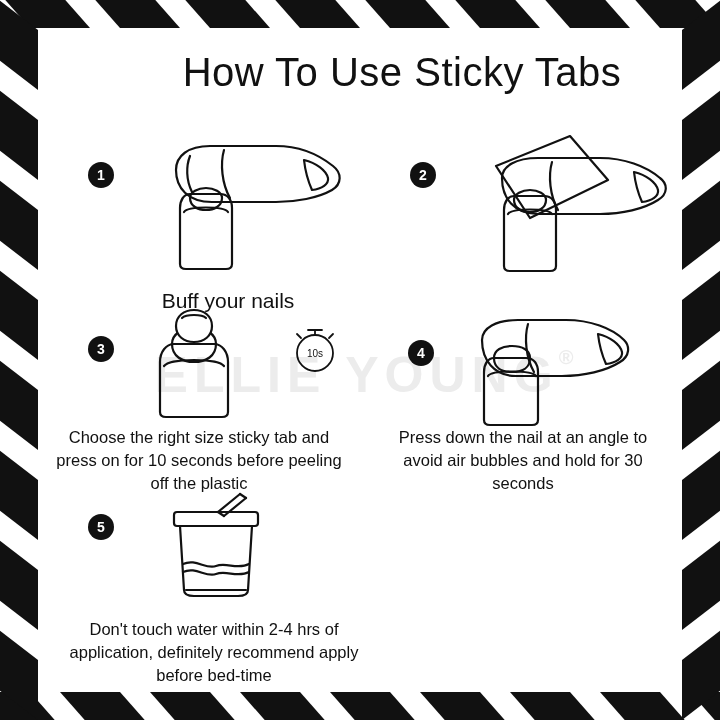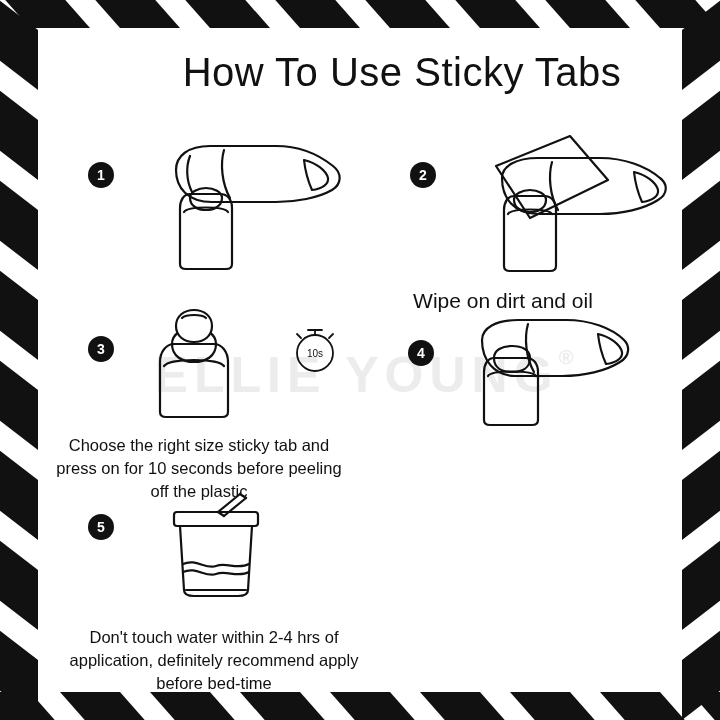--- a/index.html
+++ b/index.html
@@ -86,21 +86,21 @@
     font-family: "Liberation Sans", sans-serif;
   }
 
   .caption {
     position: absolute;
     text-align: center;
     color: #111111;
     font-family: "Liberation Sans", sans-serif;
   }
   .caption.big { font-size: 21px; line-height: 26px; }
-  .caption.small { font-size: 16.5px; line-height: 23px; margin-top: 8px; }
+  .caption.small { font-size: 16.5px; line-height: 23px; }
 
   .art {
     position: absolute;
   }
   .art svg { display: block; overflow: visible; }
 
   .timer-label {
     font-family: "Liberation Sans", sans-serif;
   }
 </style>
@@ -176,37 +176,37 @@
         <path d="M62,62 C62,56 70,52 78,52 C86,52 94,56 94,62 C94,70 86,74 78,74 C70,74 62,70 62,62 Z"></path>
 
         <path d="M48,34 C48,20 60,10 82,10 L148,10 C170,10 190,18 205,30 C214,37 214,48 204,54 C190,62 168,66 148,66 L84,66 C60,66 48,52 48,34 Z"></path>
 
         <path d="M176,24 C188,27 198,34 200,42 C201,48 194,53 184,54 C180,45 177,33 176,24 Z"></path>
 
         <path d="M96,14 C92,28 94,48 102,62"></path>
         <path d="M62,20 C58,30 58,44 64,56"></path>
       </svg>
     </div>
+    <div class="caption big" style="left:30px; top:260px; width:320px;">Buff your nails</div>
 
     <div class="badge" style="left:372px; top:134px;">2</div>
     <div class="art" style="left:420px; top:104px;">
       <svg width="210" height="140" viewBox="0 0 210 140" fill="none" stroke="#111111" stroke-width="2.2" stroke-linecap="round" stroke-linejoin="round">
 
         <path d="M38,34 L112,4 L150,48 L72,86 Z"></path>
 
         <path d="M56,64 C50,64 46,70 46,78 L46,134 C46,137 48,139 52,139 L92,139 C96,139 98,137 98,134 L98,78 C98,70 94,64 86,64 Z"></path>
         <path d="M50,82 C54,76 90,76 94,82"></path>
         <path d="M56,68 C56,62 64,58 72,58 C80,58 88,62 88,68 C88,76 80,80 72,80 C64,80 56,76 56,68 Z"></path>
 
         <path d="M44,46 C44,34 58,26 80,26 L142,26 C166,26 188,34 202,46 C210,52 210,62 200,68 C186,77 164,82 142,82 L80,82 C56,82 44,66 44,46 Z"></path>
         <path d="M176,40 C188,43 198,50 200,58 C201,64 194,69 184,70 C180,61 177,49 176,40 Z"></path>
         <path d="M94,30 C90,44 92,64 100,78"></path>
       </svg>
     </div>
-    <div class="caption big" style="left:300px; top:260px; width:330px;">Wipe on dirt and oil</div>
 
     <div class="badge" style="left:50px; top:308px;">3</div>
     <div class="art" style="left:108px; top:280px;">
       <svg width="130" height="110" viewBox="0 0 130 110" fill="none" stroke="#111111" stroke-width="2.2" stroke-linecap="round" stroke-linejoin="round">
 
         <path d="M28,36 C20,36 14,44 14,54 L14,104 C14,107 16,109 20,109 L76,109 C80,109 82,107 82,104 L82,54 C82,44 76,36 68,36 Z"></path>
         <path d="M18,58 C24,50 72,50 78,58"></path>
 
         <path d="M26,36 C26,26 36,20 48,20 C60,20 70,26 70,36 C70,48 60,54 48,54 C36,54 26,48 26,36 Z"></path>
 
@@ -231,20 +231,21 @@
 
         <path d="M44,42 C38,42 34,48 34,56 L34,104 C34,107 36,109 40,109 L82,109 C86,109 88,107 88,104 L88,56 C88,48 84,42 76,42 Z"></path>
         <path d="M38,60 C42,54 82,54 86,60"></path>
         <path d="M44,42 C44,34 52,30 62,30 C72,30 80,34 80,42 C80,52 72,56 62,56 C52,56 44,52 44,42 Z"></path>
 
         <path d="M32,24 C32,12 46,4 68,4 L116,4 C140,4 162,12 174,24 C180,30 180,40 170,46 C156,55 134,60 112,60 L66,60 C44,60 32,44 32,24 Z"></path>
         <path d="M148,18 C160,21 170,28 172,36 C173,42 166,47 156,48 C152,39 149,27 148,18 Z"></path>
         <path d="M78,8 C74,22 76,42 84,56"></path>
       </svg>
     </div>
+    <div class="caption small" style="left:340px; top:398px; width:290px;">Press down the nail at an angle to avoid air bubbles and hold for 30 seconds</div>
 
     <div class="badge" style="left:50px; top:486px;">5</div>
     <div class="art" style="left:118px; top:462px;">
       <svg width="140" height="110" viewBox="0 0 140 110" fill="none" stroke="#111111" stroke-width="2.2" stroke-linecap="round" stroke-linejoin="round">
 
         <rect x="18" y="22" width="84" height="14" rx="3"></rect>
 
         <path d="M24,36 L28,100 C28,104 32,106 38,106 L82,106 C88,106 92,104 92,100 L96,36 Z"></path>
 
         <path d="M27,74 C40,68 50,80 60,76 C70,72 82,80 93,74"></path>

